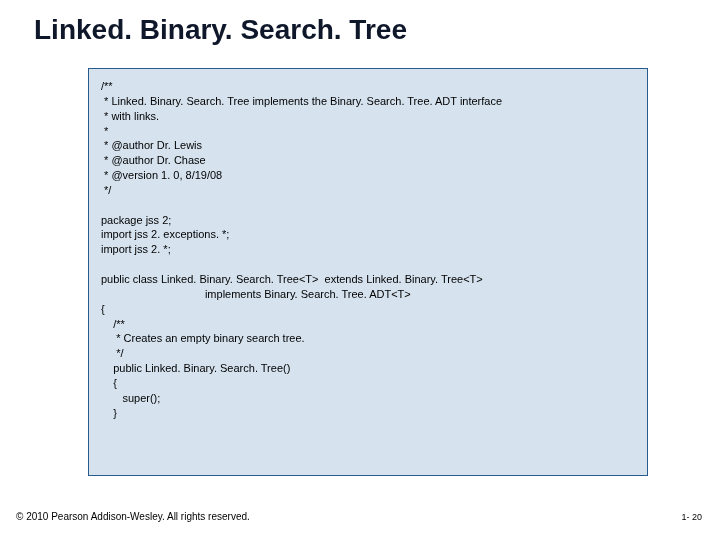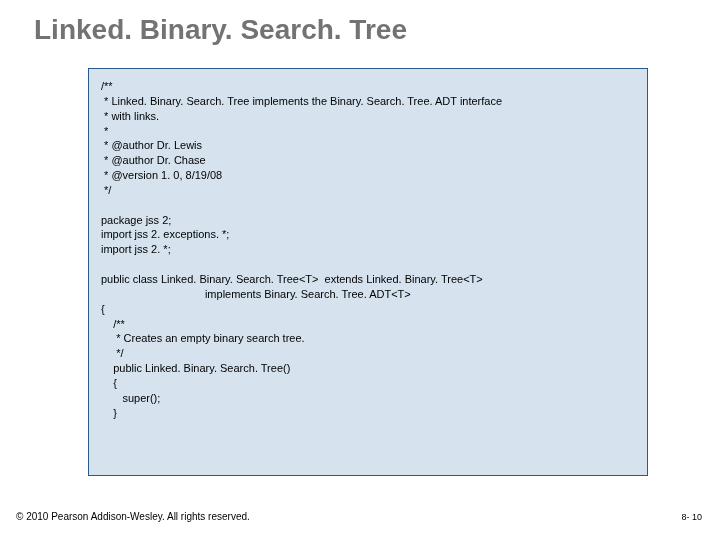--- a/index.html
+++ b/index.html
@@ -1,17 +1,17 @@
 <!DOCTYPE html>
 <html><head>
 <meta charset="utf-8">
 <style>
   html,body{margin:0;padding:0;width:720px;height:540px;background:#fff;font-family:Arial,Helvetica,sans-serif;overflow:hidden}
   .slide{position:relative;width:720px;height:540px;box-sizing:border-box}
-  .title{position:absolute;left:34px;top:14px;font-size:28px;font-weight:bold;color:#737373}
+  .title{position:absolute;left:34px;top:14px;font-size:28px;font-weight:bold;color:#0f172a}
   .codebox{position:absolute;left:88px;top:68px;width:560px;height:408px;background:#d6e3ef;border:1px solid #2a5b8f;padding:10px 12px;box-sizing:border-box;font-family:Arial,Helvetica,sans-serif;font-size:11px;line-height:1.35;color:#000;white-space:pre}
   .footer{position:absolute;left:16px;bottom:18px;font-size:10px;color:#000}
   .pagenum{position:absolute;right:18px;bottom:18px;font-size:9px;color:#000}
 </style>
 </head>
 <body>
 
 <div class="slide">
   <div class="title">Linked. Binary. Search. Tree</div>
   <div class="codebox">/**
@@ -31,14 +31,14 @@
                                   implements Binary. Search. Tree. ADT&lt;T&gt;
 {
     /**
      * Creates an empty binary search tree.
      */
     public Linked. Binary. Search. Tree()
     {
        super();
     }</div>
   <div class="footer">© 2010 Pearson Addison-Wesley. All rights reserved.</div>
-  <div class="pagenum">8- 10</div>
+  <div class="pagenum">1- 20</div>
 </div>
 
 </body></html>

